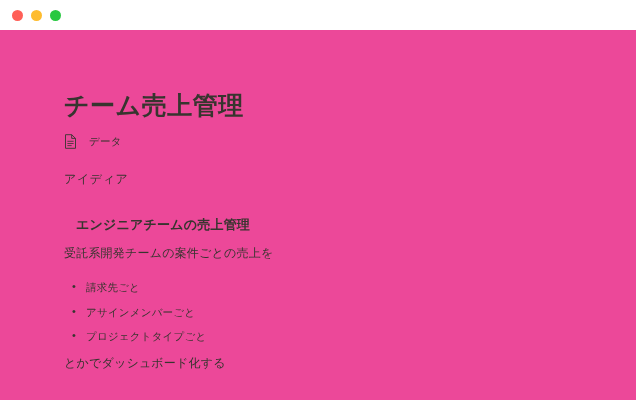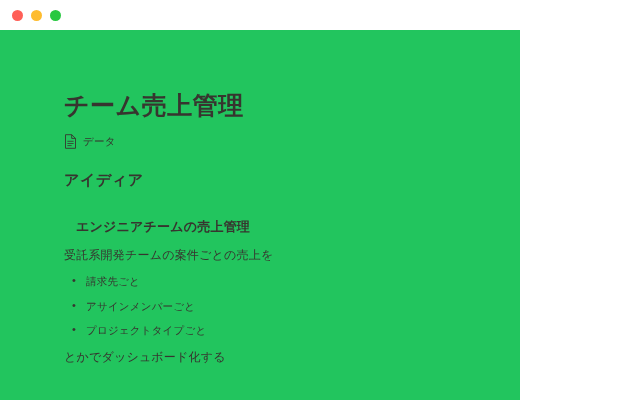--- a/index.html
+++ b/index.html
@@ -8,24 +8,24 @@
   }
   body {
     width: 640px;
     height: 400px;
     background: #ffffff;
     font-family: "Liberation Sans", sans-serif;
     color: #37352f;
     overflow: hidden;
   }
   .window {
-    width: 520px;
+    width: 636px;
     height: 400px;
     position: relative;
-    background: #22c55e;
+    background: #ec4899;
     display: flex;
     flex-direction: column;
   }
   .titlebar {
     height: 30px;
     background: #ffffff;
     display: flex;
     align-items: center;
     padding-left: 12px;
     flex: 0 0 auto;
@@ -58,59 +58,59 @@
     font-size: 25px;
     font-weight: bold;
     letter-spacing: 0.5px;
     margin: 60px 0 0 0;
     color: #37352f;
     line-height: 1.2;
   }
   .breadcrumb-row {
     display: flex;
     align-items: center;
-    gap: 6px;
+    gap: 12px;
     margin-top: 14px;
   }
   .doc-icon {
     width: 13px;
     height: 15px;
     display: inline-block;
     position: relative;
     flex: 0 0 auto;
   }
   .doc-icon svg { display: block; }
   .breadcrumb-label {
     font-size: 10.5px;
     color: #37352f;
     letter-spacing: 0.3px;
   }
   .section-heading {
-    font-size: 15px;
-    font-weight: bold;
+    font-size: 12px;
+    font-weight: normal;
     margin: 22px 0 0 0;
     letter-spacing: 0.6px;
     color: #37352f;
   }
   .sub-heading {
     font-size: 13px;
     font-weight: bold;
     margin: 28px 0 0 12px;
     letter-spacing: 0.2px;
     color: #37352f;
   }
   .para {
     font-size: 12px;
     margin: 10px 0 0 0;
     letter-spacing: 0.2px;
     color: #37352f;
     line-height: 1.5;
   }
   ul.bullets {
-    margin: 10px 0 0 0;
+    margin: 18px 0 0 0;
     padding-left: 22px;
     list-style: none;
   }
   ul.bullets li {
     font-size: 10.5px;
     letter-spacing: 0.2px;
     color: #37352f;
     margin: 0 0 10px 0;
     position: relative;
     line-height: 1.4;

